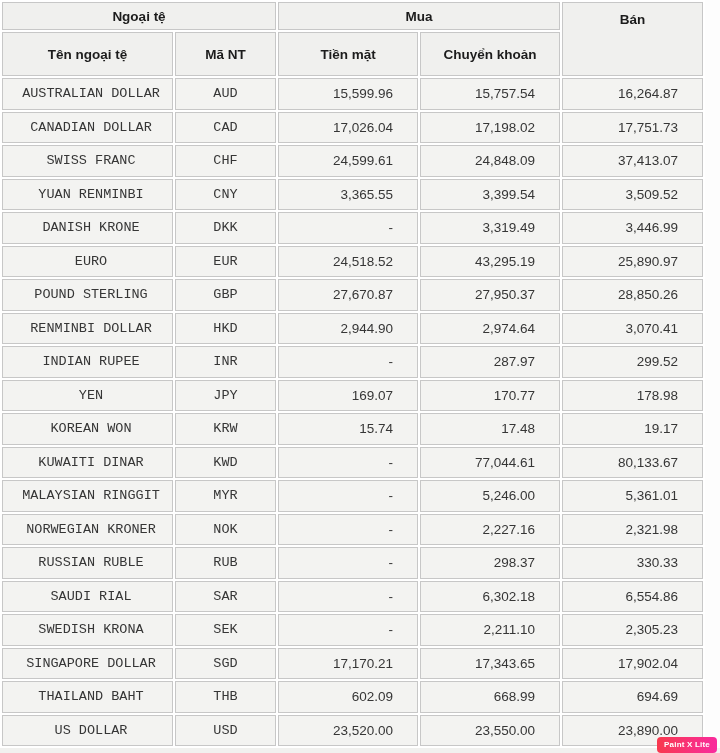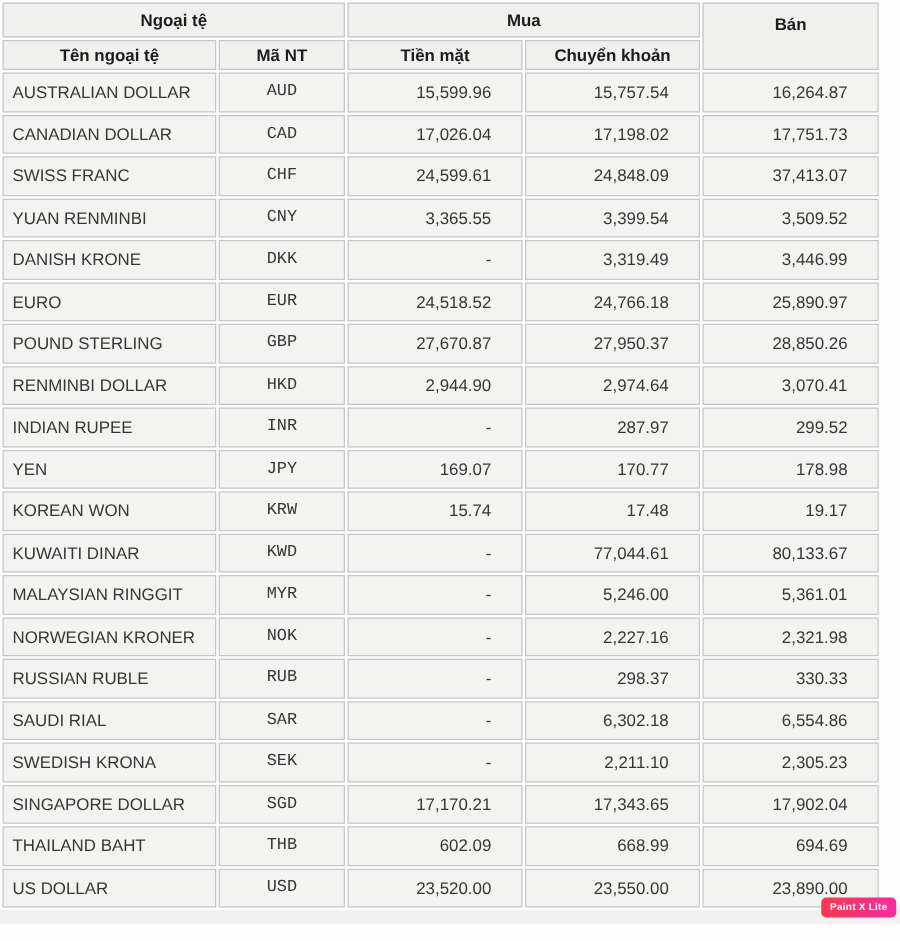--- a/index.html
+++ b/index.html
@@ -35,37 +35,37 @@
     overflow:hidden;
     padding:0;
   }
   thead th{
     background:var(--header-bg);
     color:var(--header-text);
     font-weight:bold;
     text-align:center;
   }
   thead tr.row1 th{ height:28px; }
-  thead tr.row2 th{ height:24px; }
+  thead tr.row2 th{ height:44px; }
   thead th.sell-h{
     vertical-align:top;
     padding-top:9px;
   }
   tbody td{ height:31.5px; vertical-align:middle; }
-  td.name{ text-align:left;  padding-left:7px; }
+  td.name{ text-align:center;  padding-left:7px;font-family:Liberation Mono, monospace; }
   td.code{ text-align:center;font-family:Liberation Mono, monospace; }
   td.num { text-align:right; padding-right:24px; }
 
   .bottom-strip{
     width:720px; height:11px;
     background:#f1f1ef;
   }
   .watermark{
     position:absolute;
-    right:3px; bottom:19px;
+    right:3px; bottom:0;
     padding:3px 7px 4px 7px;
     border-radius:4px;
     font-size:8px;
     font-weight:bold;
     color:#fff;
     letter-spacing:.2px;
   }
 </style>
 </head>
 <body style="background: rgb(253, 253, 253);">
@@ -124,21 +124,21 @@
         <td class="name">DANISH KRONE</td>
         <td class="code">DKK</td>
         <td class="num">-</td>
         <td class="num">3,319.49</td>
         <td class="num">3,446.99</td>
       </tr>
       <tr>
         <td class="name">EURO</td>
         <td class="code">EUR</td>
         <td class="num">24,518.52</td>
-        <td class="num">24,766.18</td>
+        <td class="num">43,295.19</td>
         <td class="num">25,890.97</td>
       </tr>
       <tr>
         <td class="name">POUND STERLING</td>
         <td class="code">GBP</td>
         <td class="num">27,670.87</td>
         <td class="num">27,950.37</td>
         <td class="num">28,850.26</td>
       </tr>
       <tr>

